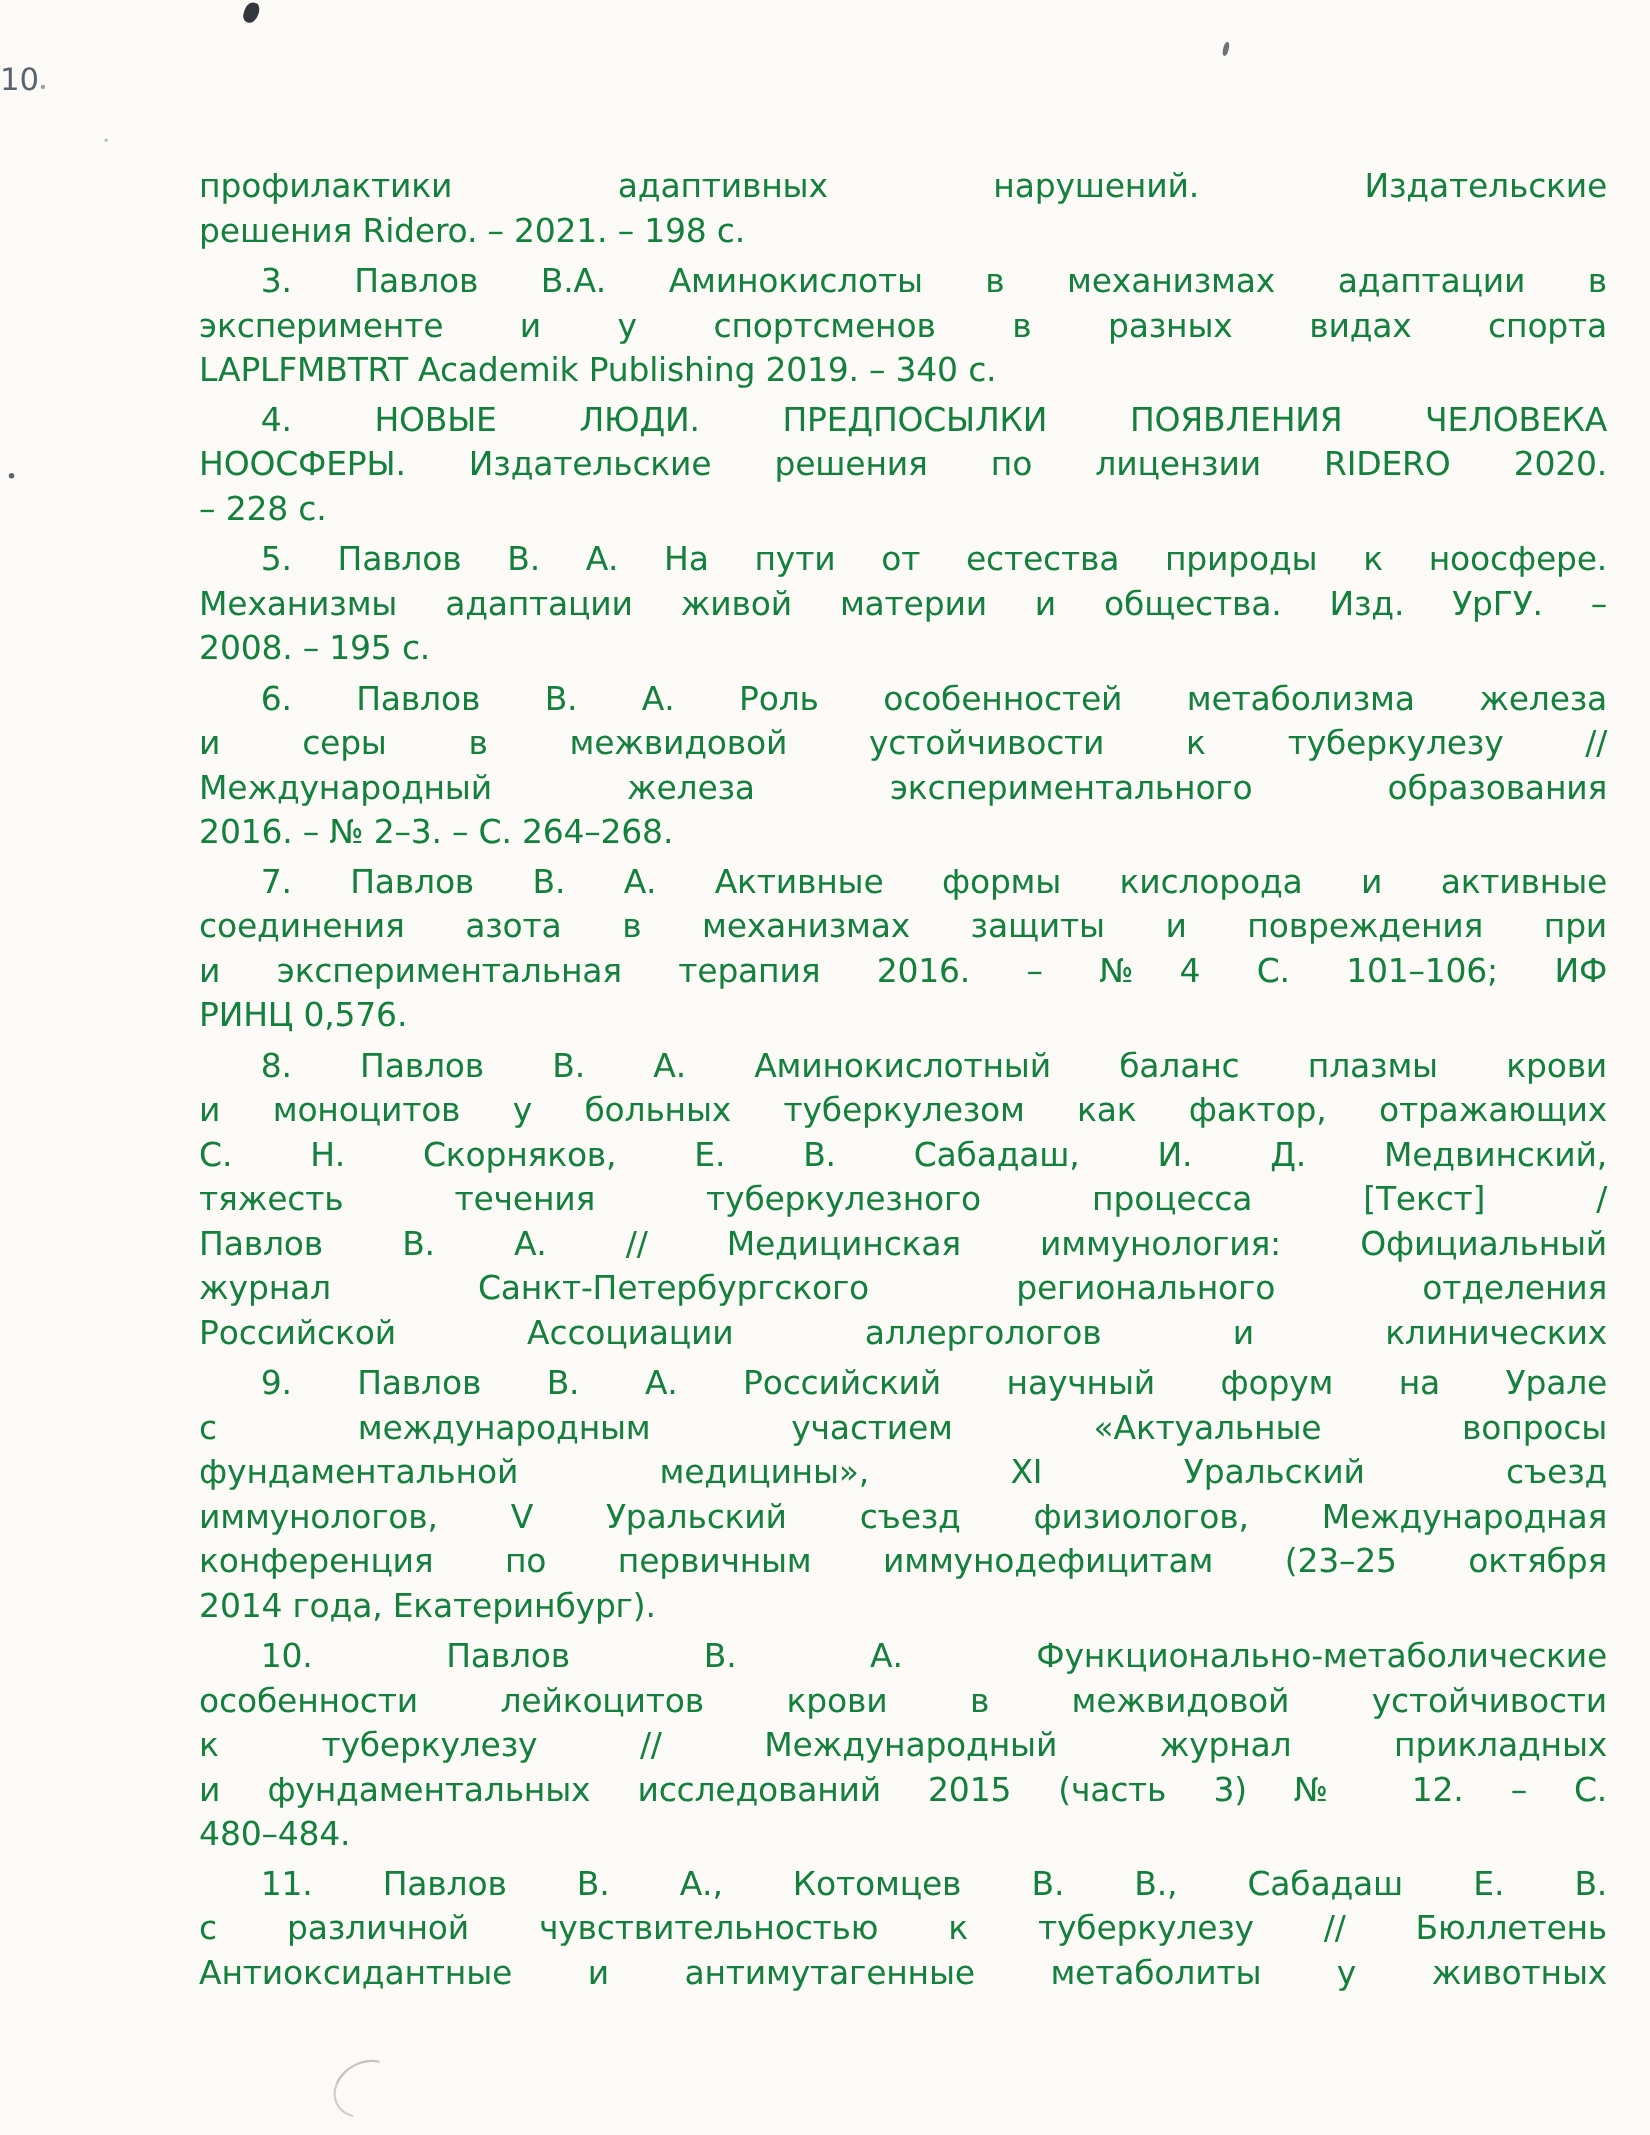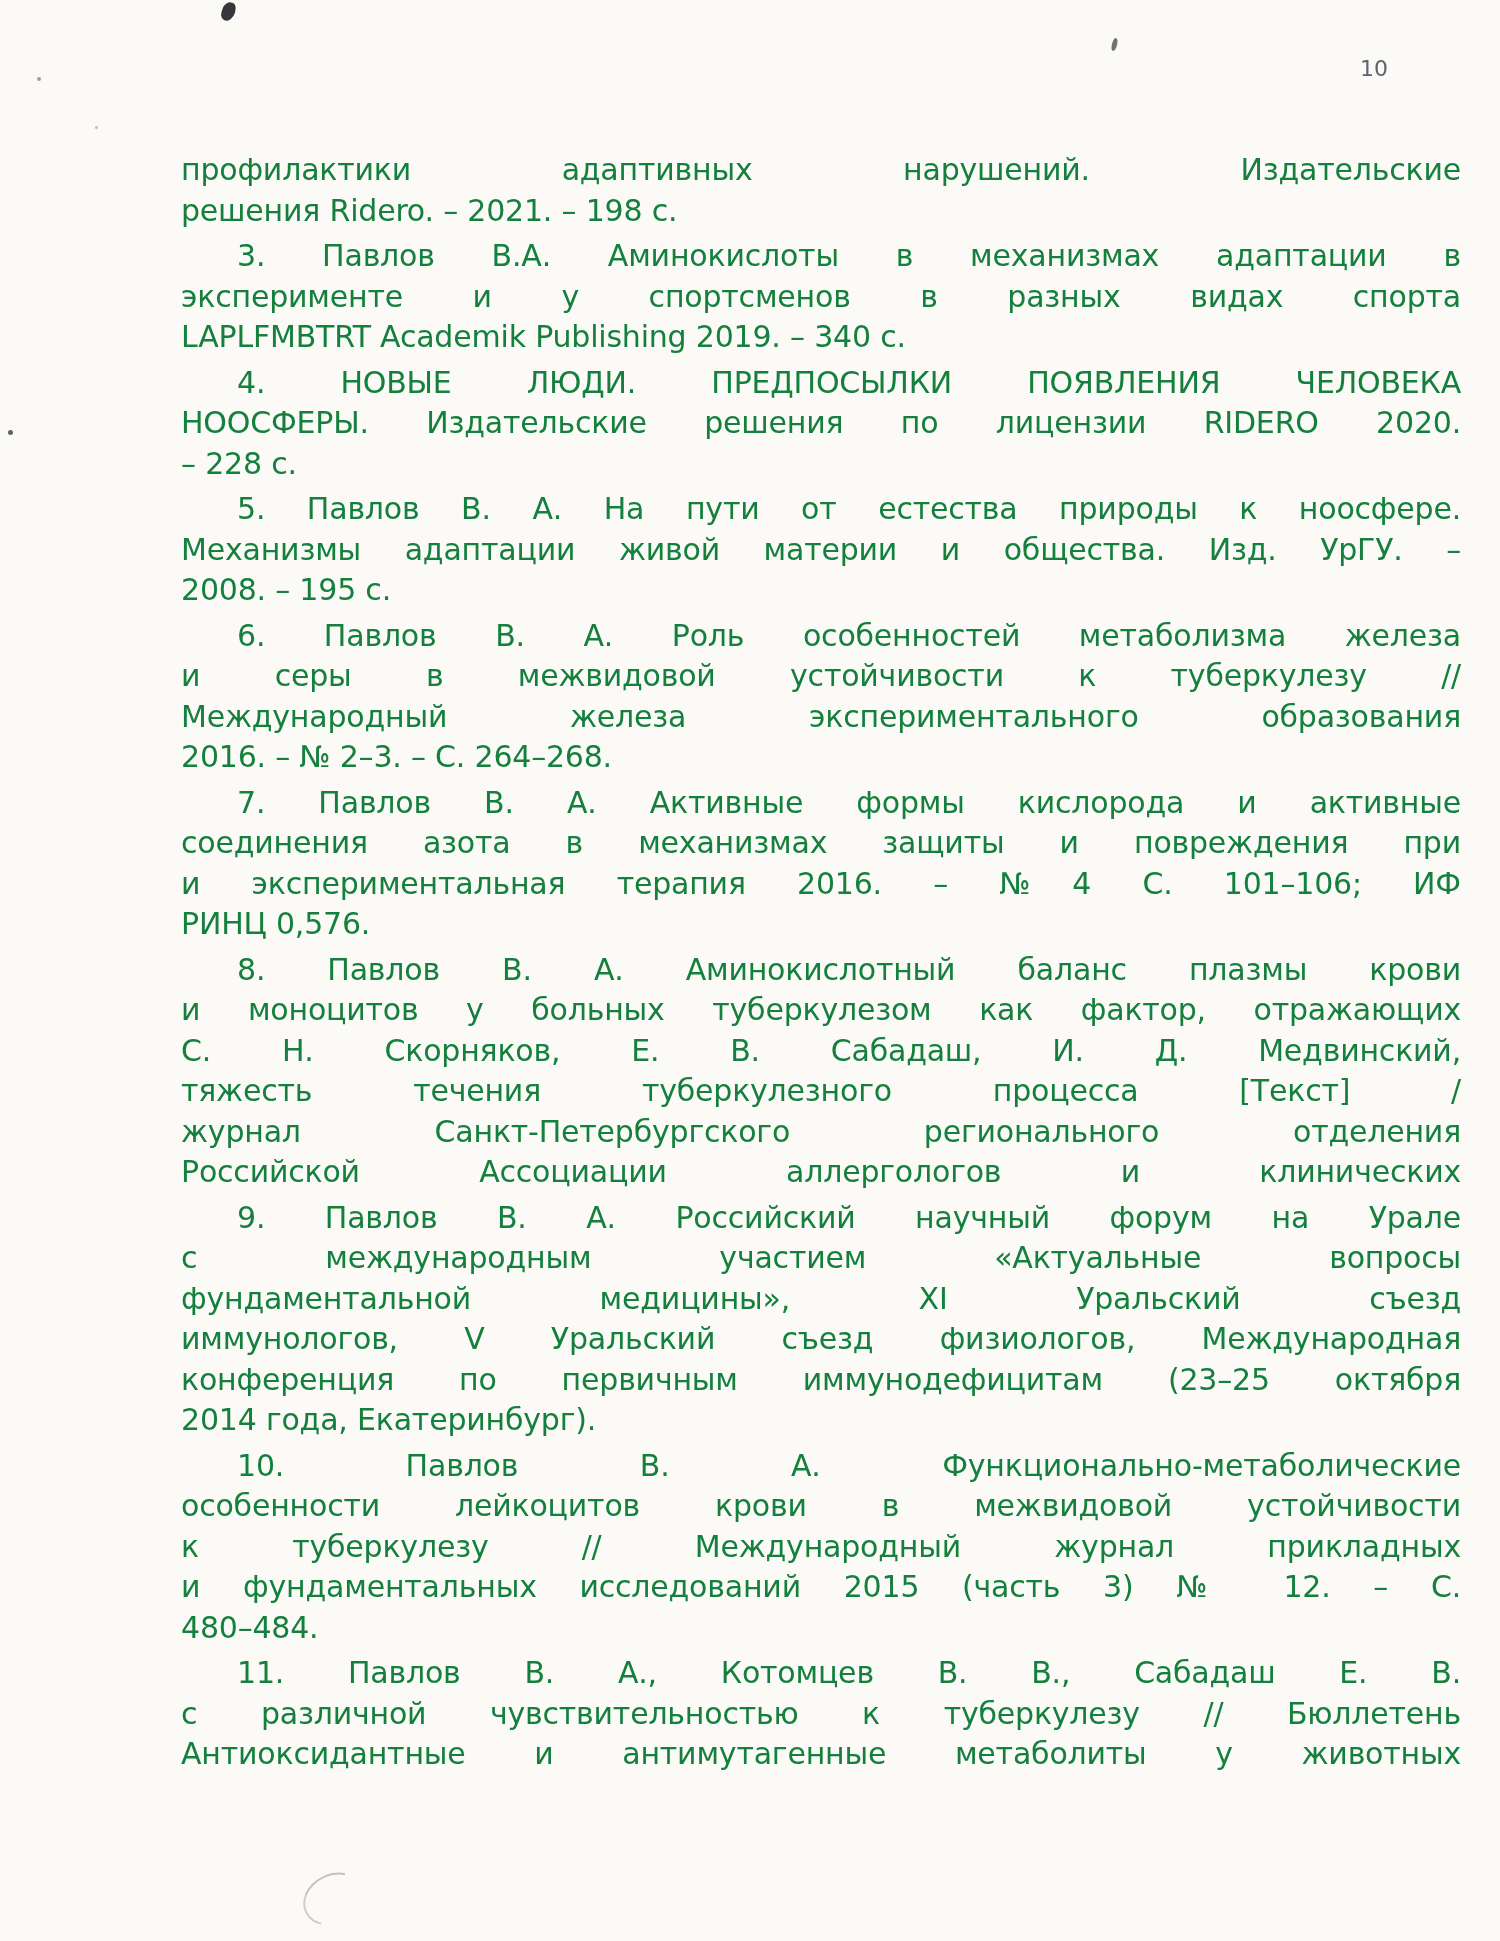--- a/index.html
+++ b/index.html
@@ -8,22 +8,22 @@
     background: #fbfaf7;
     position: relative;
     font-family: "DejaVu Sans", "Liberation Sans", sans-serif;
     color: #57616a;
     overflow: hidden;
   }
   .page { position: absolute; inset: 0; }
   .page-number {
     position: absolute;
     top: 56px; left: 0; width: 1388px;
-    text-align: right;
-    font-size: 22px;
+    text-align: left;
+    font-size: 28px;
     color: #5a646c;
   }
   .bib {
     position: absolute;
     left: 181px; top: 150px; width: 1280px;
     font-size: 30px;
     line-height: 40.5px;
     letter-spacing: -0.2px;
     color: #15803d;
   }
@@ -90,20 +90,21 @@
         <div class="line indent">7. Павлов В. А. Активные формы кислорода и активные</div>
         <div class="line">соединения азота в механизмах защиты и повреждения при</div>
         <div class="line">и экспериментальная терапия 2016. – №4 С. 101–106; ИФ</div>
         <div class="line end">РИНЦ 0,576.</div>
       </div>
       <div class="para numbered">
         <div class="line indent">8. Павлов В. А. Аминокислотный баланс плазмы крови</div>
         <div class="line">и моноцитов у больных туберкулезом как фактор, отражающих</div>
         <div class="line">С. Н. Скорняков, Е. В. Сабадаш, И. Д. Медвинский,</div>
         <div class="line">тяжесть течения туберкулезного процесса [Текст] /</div>
+        <div class="line">Павлов В. А. // Медицинская иммунология: Официальный</div>
         <div class="line">журнал Санкт-Петербургского регионального отделения</div>
         <div class="line">Российской Ассоциации аллергологов и клинических</div>
       </div>
       <div class="para numbered">
         <div class="line indent">9. Павлов В. А. Российский научный форум на Урале</div>
         <div class="line">с международным участием «Актуальные вопросы</div>
         <div class="line">фундаментальной медицины», XI Уральский съезд</div>
         <div class="line">иммунологов, V Уральский съезд физиологов, Международная</div>
         <div class="line">конференция по первичным иммунодефицитам (23–25 октября</div>
         <div class="line end">2014 года, Екатеринбург).</div>

